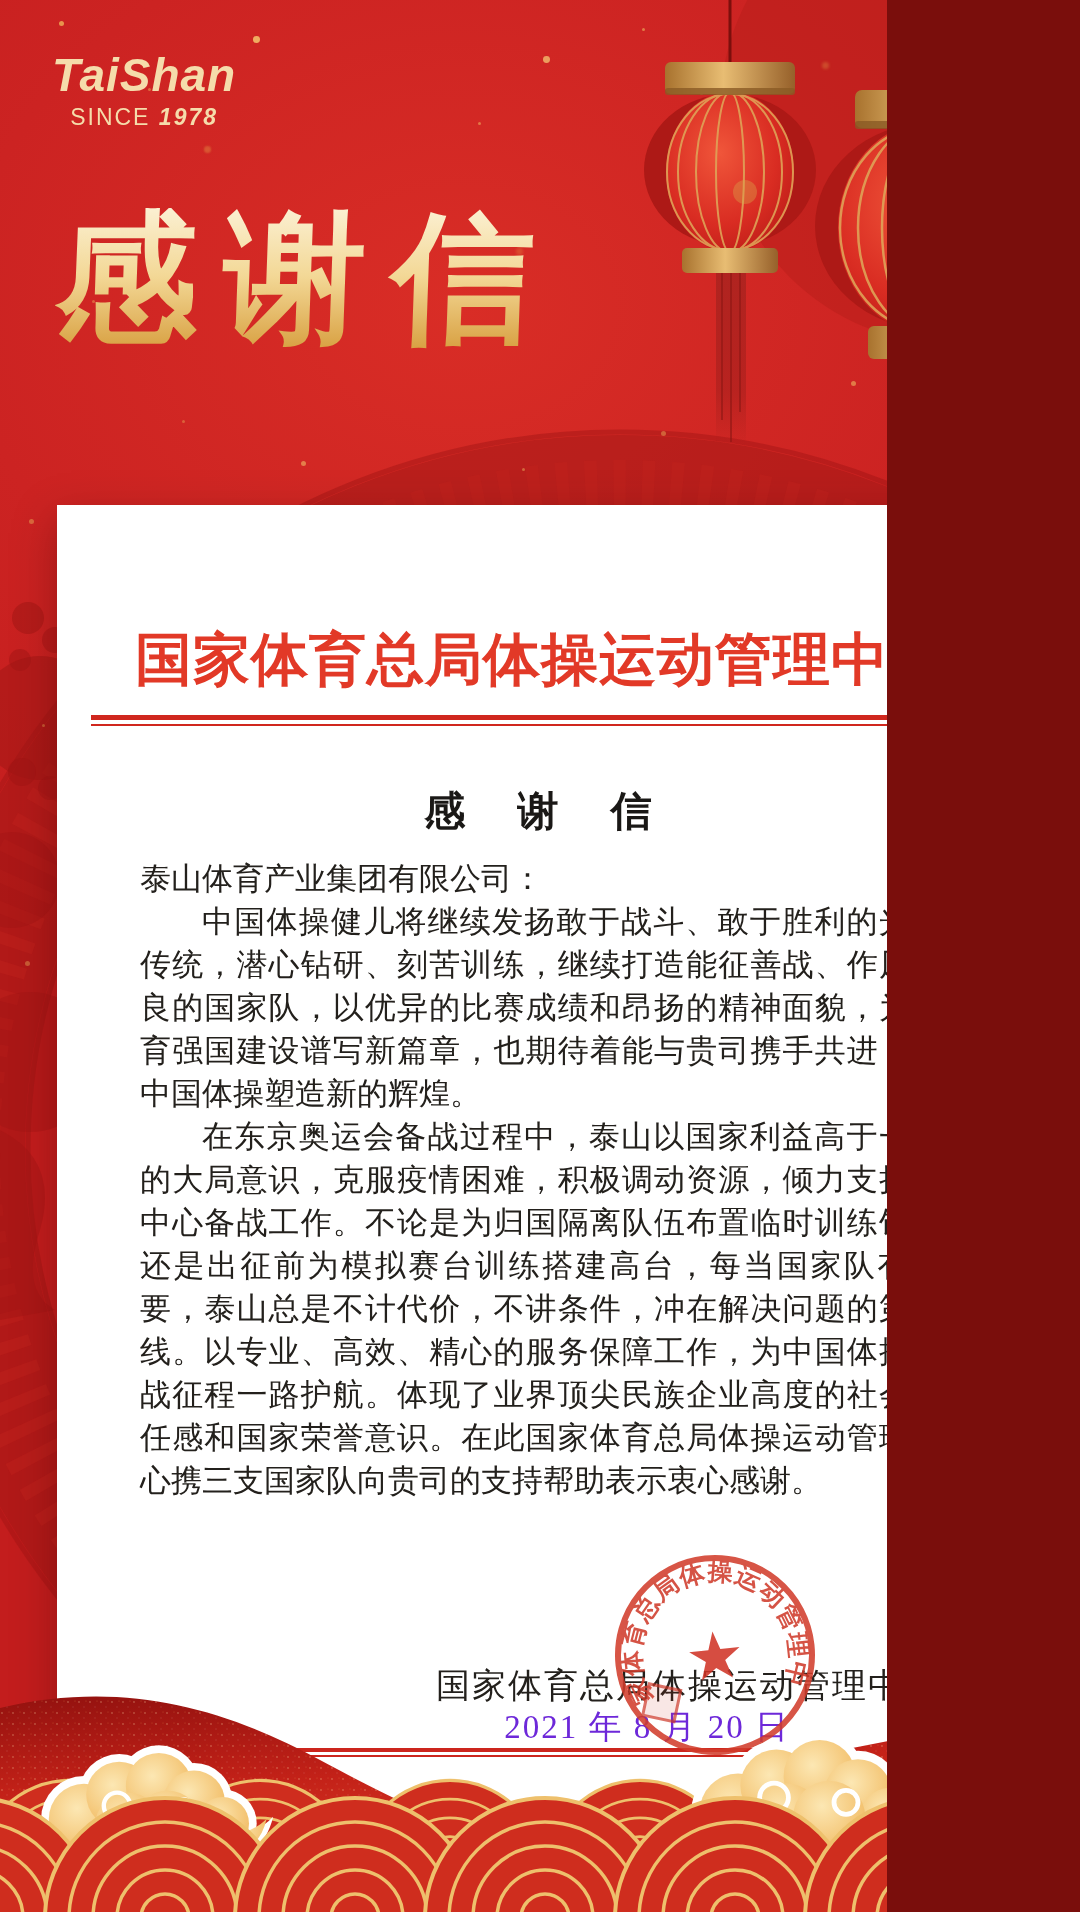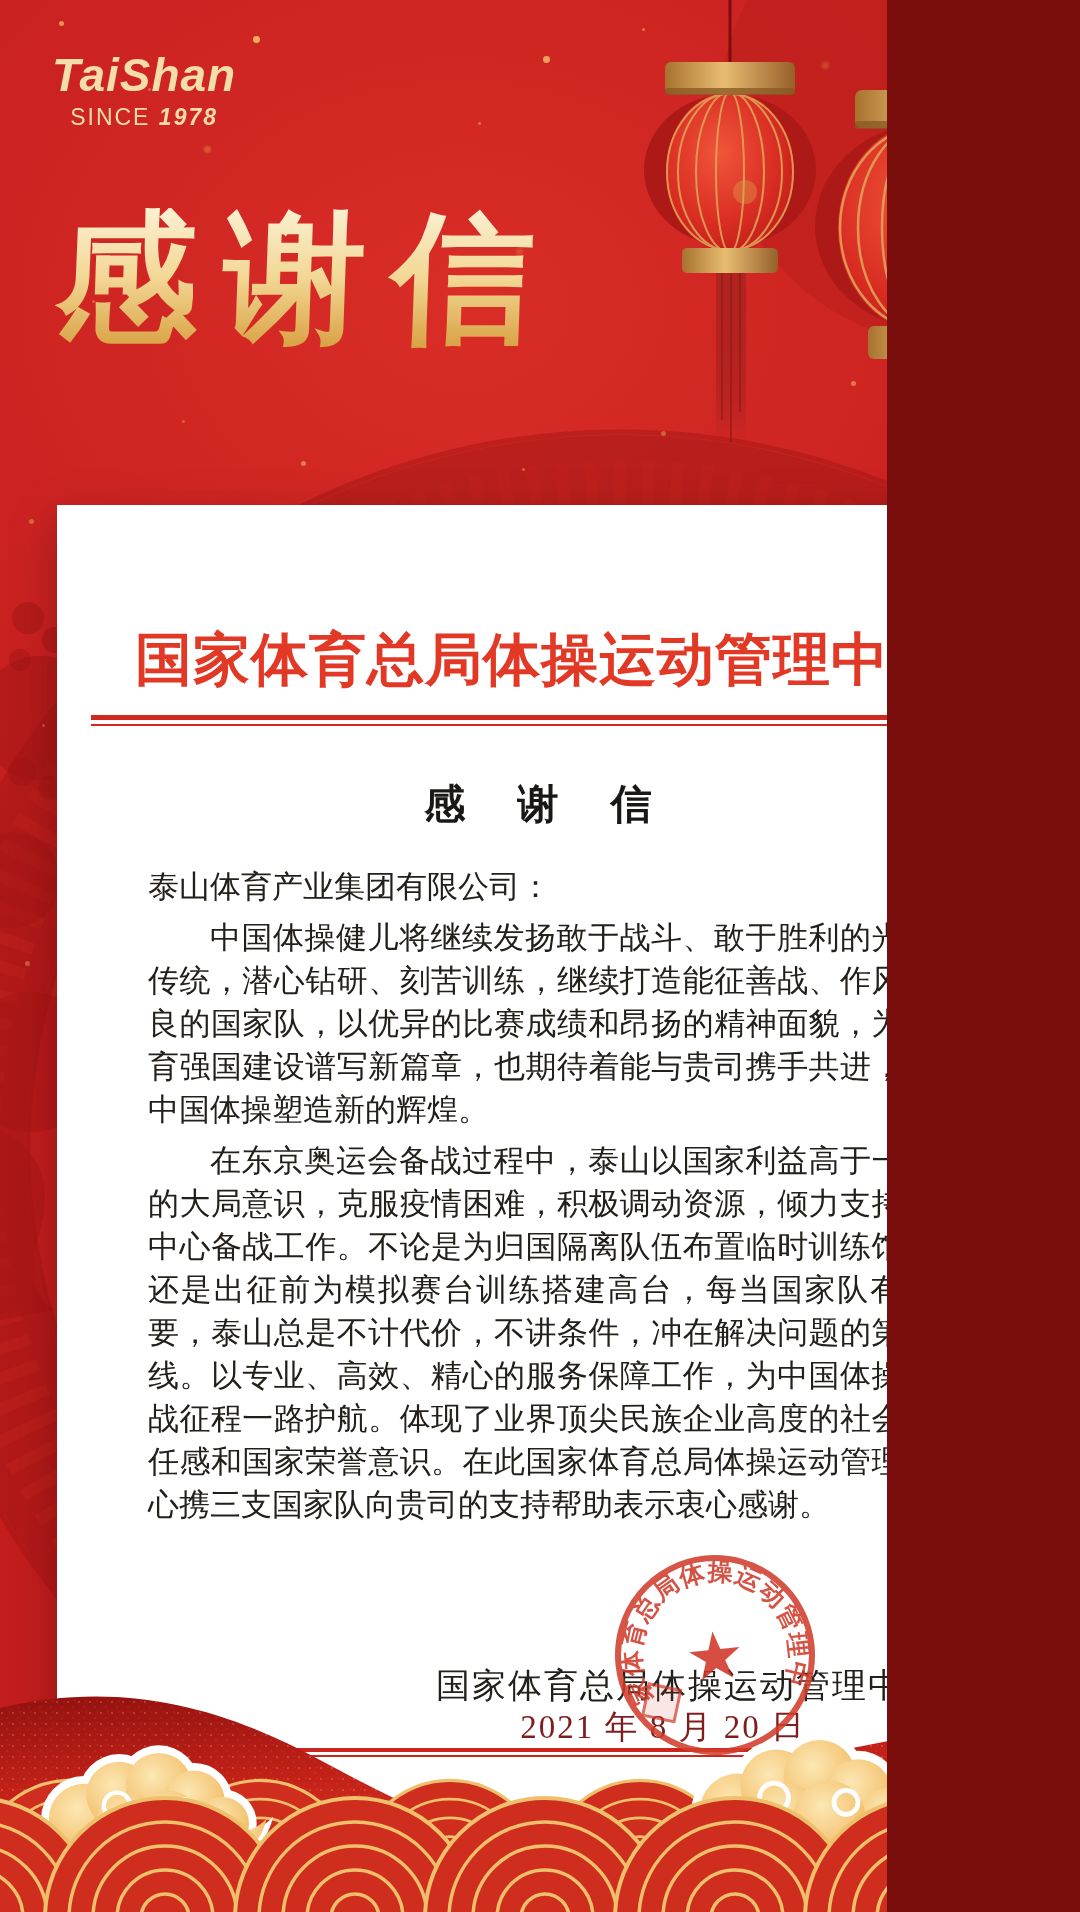--- a/index.html
+++ b/index.html
@@ -55,28 +55,28 @@
     text-shadow:none;transform:skewX(-2deg);}
 
   
   .card{position:absolute;left:57px;top:505px;width:968px;height:1340px;background:#ffffff;
     z-index:4;box-shadow:0 14px 40px rgba(60,0,0,.35);}
   .org-title{position:absolute;left:0;top:122px;width:100%;margin:0;text-align:center;
     font-size:57px;font-weight:700;color:#e23927;letter-spacing:1px;line-height:1.15;}
   .title-rule{position:absolute;left:34px;right:34px;top:210px;}
   .title-rule .r1{height:5px;background:#d0271e;}
   .title-rule .r2{height:2px;background:#d0271e;margin-top:4px;}
-  .letter-heading{position:absolute;left:0;top:272px;width:100%;margin:0;text-align:center;
+  .letter-heading{position:absolute;left:0;top:279px;width:100%;margin:0;text-align:center;
     font-size:41px;font-weight:700;color:#1a1816;word-spacing:30px;letter-spacing:6px;}
   .letter-body{position:absolute;left:83px;top:352px;width:802px;color:#23201c;
     font-size:31px;line-height:43px;text-align:justify;}
-  .letter-body p{margin:8px;}
+  .letter-body p{margin:0;}
   .letter-body p.indent{text-indent:2em;}
   .signature{position:absolute;right:85px;top:1158px;font-size:34px;color:#23201c;letter-spacing:2px;}
-  .letter-date{position:absolute;right:219px;top:1200px;font-size:33px;color:#7f1d1d;letter-spacing:2px;}
+  .letter-date{position:absolute;right:235px;top:1200px;font-size:33px;color:#6d28d9;letter-spacing:2px;}
   .bottom-rule{position:absolute;left:20px;right:16px;top:1243px;}
   .bottom-rule .r1{height:4px;background:#cc251d;}
   .bottom-rule .r2{height:2px;background:#cc251d;margin-top:3px;}
 
   
   .seal{position:absolute;left:600px;top:1540px;z-index:6;opacity:.87;transform:rotate(-6deg);}
 
   
   .waves{position:absolute;left:0;top:1622px;z-index:7;}
 </style>

